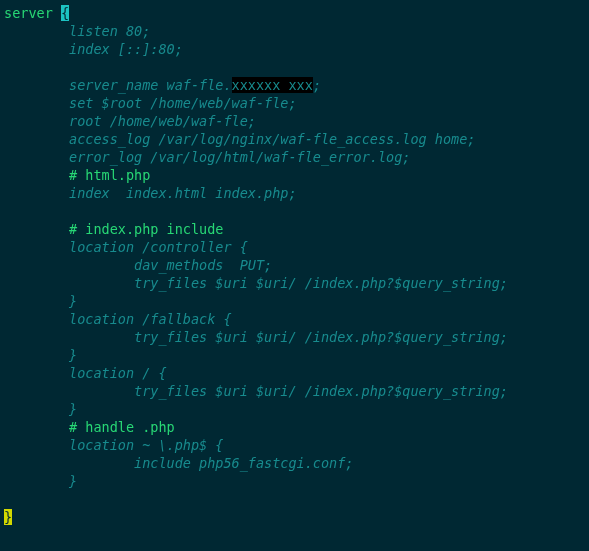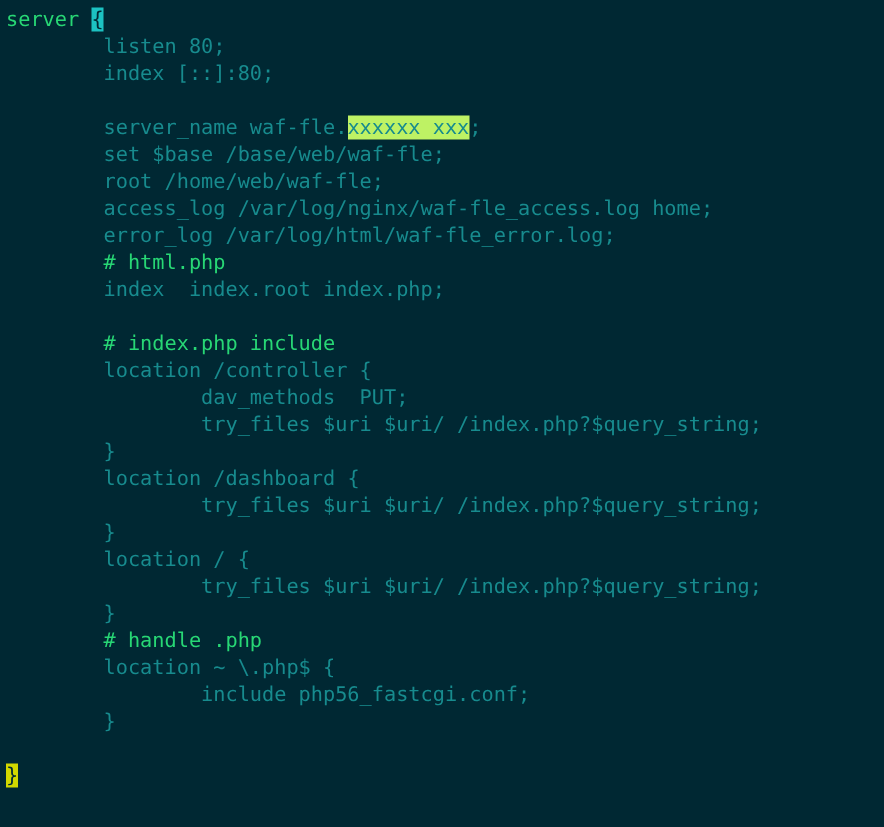--- a/index.html
+++ b/index.html
@@ -9,53 +9,53 @@
     font-family: "Courier New", monospace;
     font-size: 13.5px;
     line-height: 18px;
     width: 589px;
     height: 551px;
     box-sizing: border-box;
     overflow: hidden;
     white-space: pre;
   }
   .t-green { color: #27d775; margin-top: 48px; }
-  .t-teal  { color: #178b8e; }
+  .t-teal  { color: #178b8e; font-style: italic; }
   .hl-bracket {
     color: #002833;
     background: #1cc2c2;
   }
   .hl-brace-end {
     color: #002833;
     background: #d2d800;
   }
   .redact {
-    background: #bef264;
+    background: #000000;
     color: #178b8e;
   }
 </style>
 </head>
 <body><pre id="code" style="margin:0;"><span class="t-green">server</span> <span class="hl-bracket">{</span>
         <span class="t-teal">listen 80;</span>
         <span class="t-teal">index [::]:80;</span>
 
         <span class="t-teal">server_name waf-fle.</span><span class="redact">xxxxxx xxx</span><span class="t-teal">;</span>
-        <span class="t-teal">set $base /base/web/waf-fle;</span>
+        <span class="t-teal">set $root /home/web/waf-fle;</span>
         <span class="t-teal">root /home/web/waf-fle;</span>
         <span class="t-teal">access_log /var/log/nginx/waf-fle_access.log home;</span>
         <span class="t-teal">error_log /var/log/html/waf-fle_error.log;</span>
         <span class="t-green"># html.php</span>
-        <span class="t-teal">index  index.root index.php;</span>
+        <span class="t-teal">index  index.html index.php;</span>
 
         <span class="t-green"># index.php include</span>
         <span class="t-teal">location /controller {</span>
                 <span class="t-teal">dav_methods  PUT;</span>
                 <span class="t-teal">try_files $uri $uri/ /index.php?$query_string;</span>
         <span class="t-teal">}</span>
-        <span class="t-teal">location /dashboard {</span>
+        <span class="t-teal">location /fallback {</span>
                 <span class="t-teal">try_files $uri $uri/ /index.php?$query_string;</span>
         <span class="t-teal">}</span>
         <span class="t-teal">location / {</span>
                 <span class="t-teal">try_files $uri $uri/ /index.php?$query_string;</span>
         <span class="t-teal">}</span>
         <span class="t-green"># handle .php</span>
         <span class="t-teal">location ~ \.php$ {</span>
                 <span class="t-teal">include php56_fastcgi.conf;</span>
         <span class="t-teal">}</span>
 

